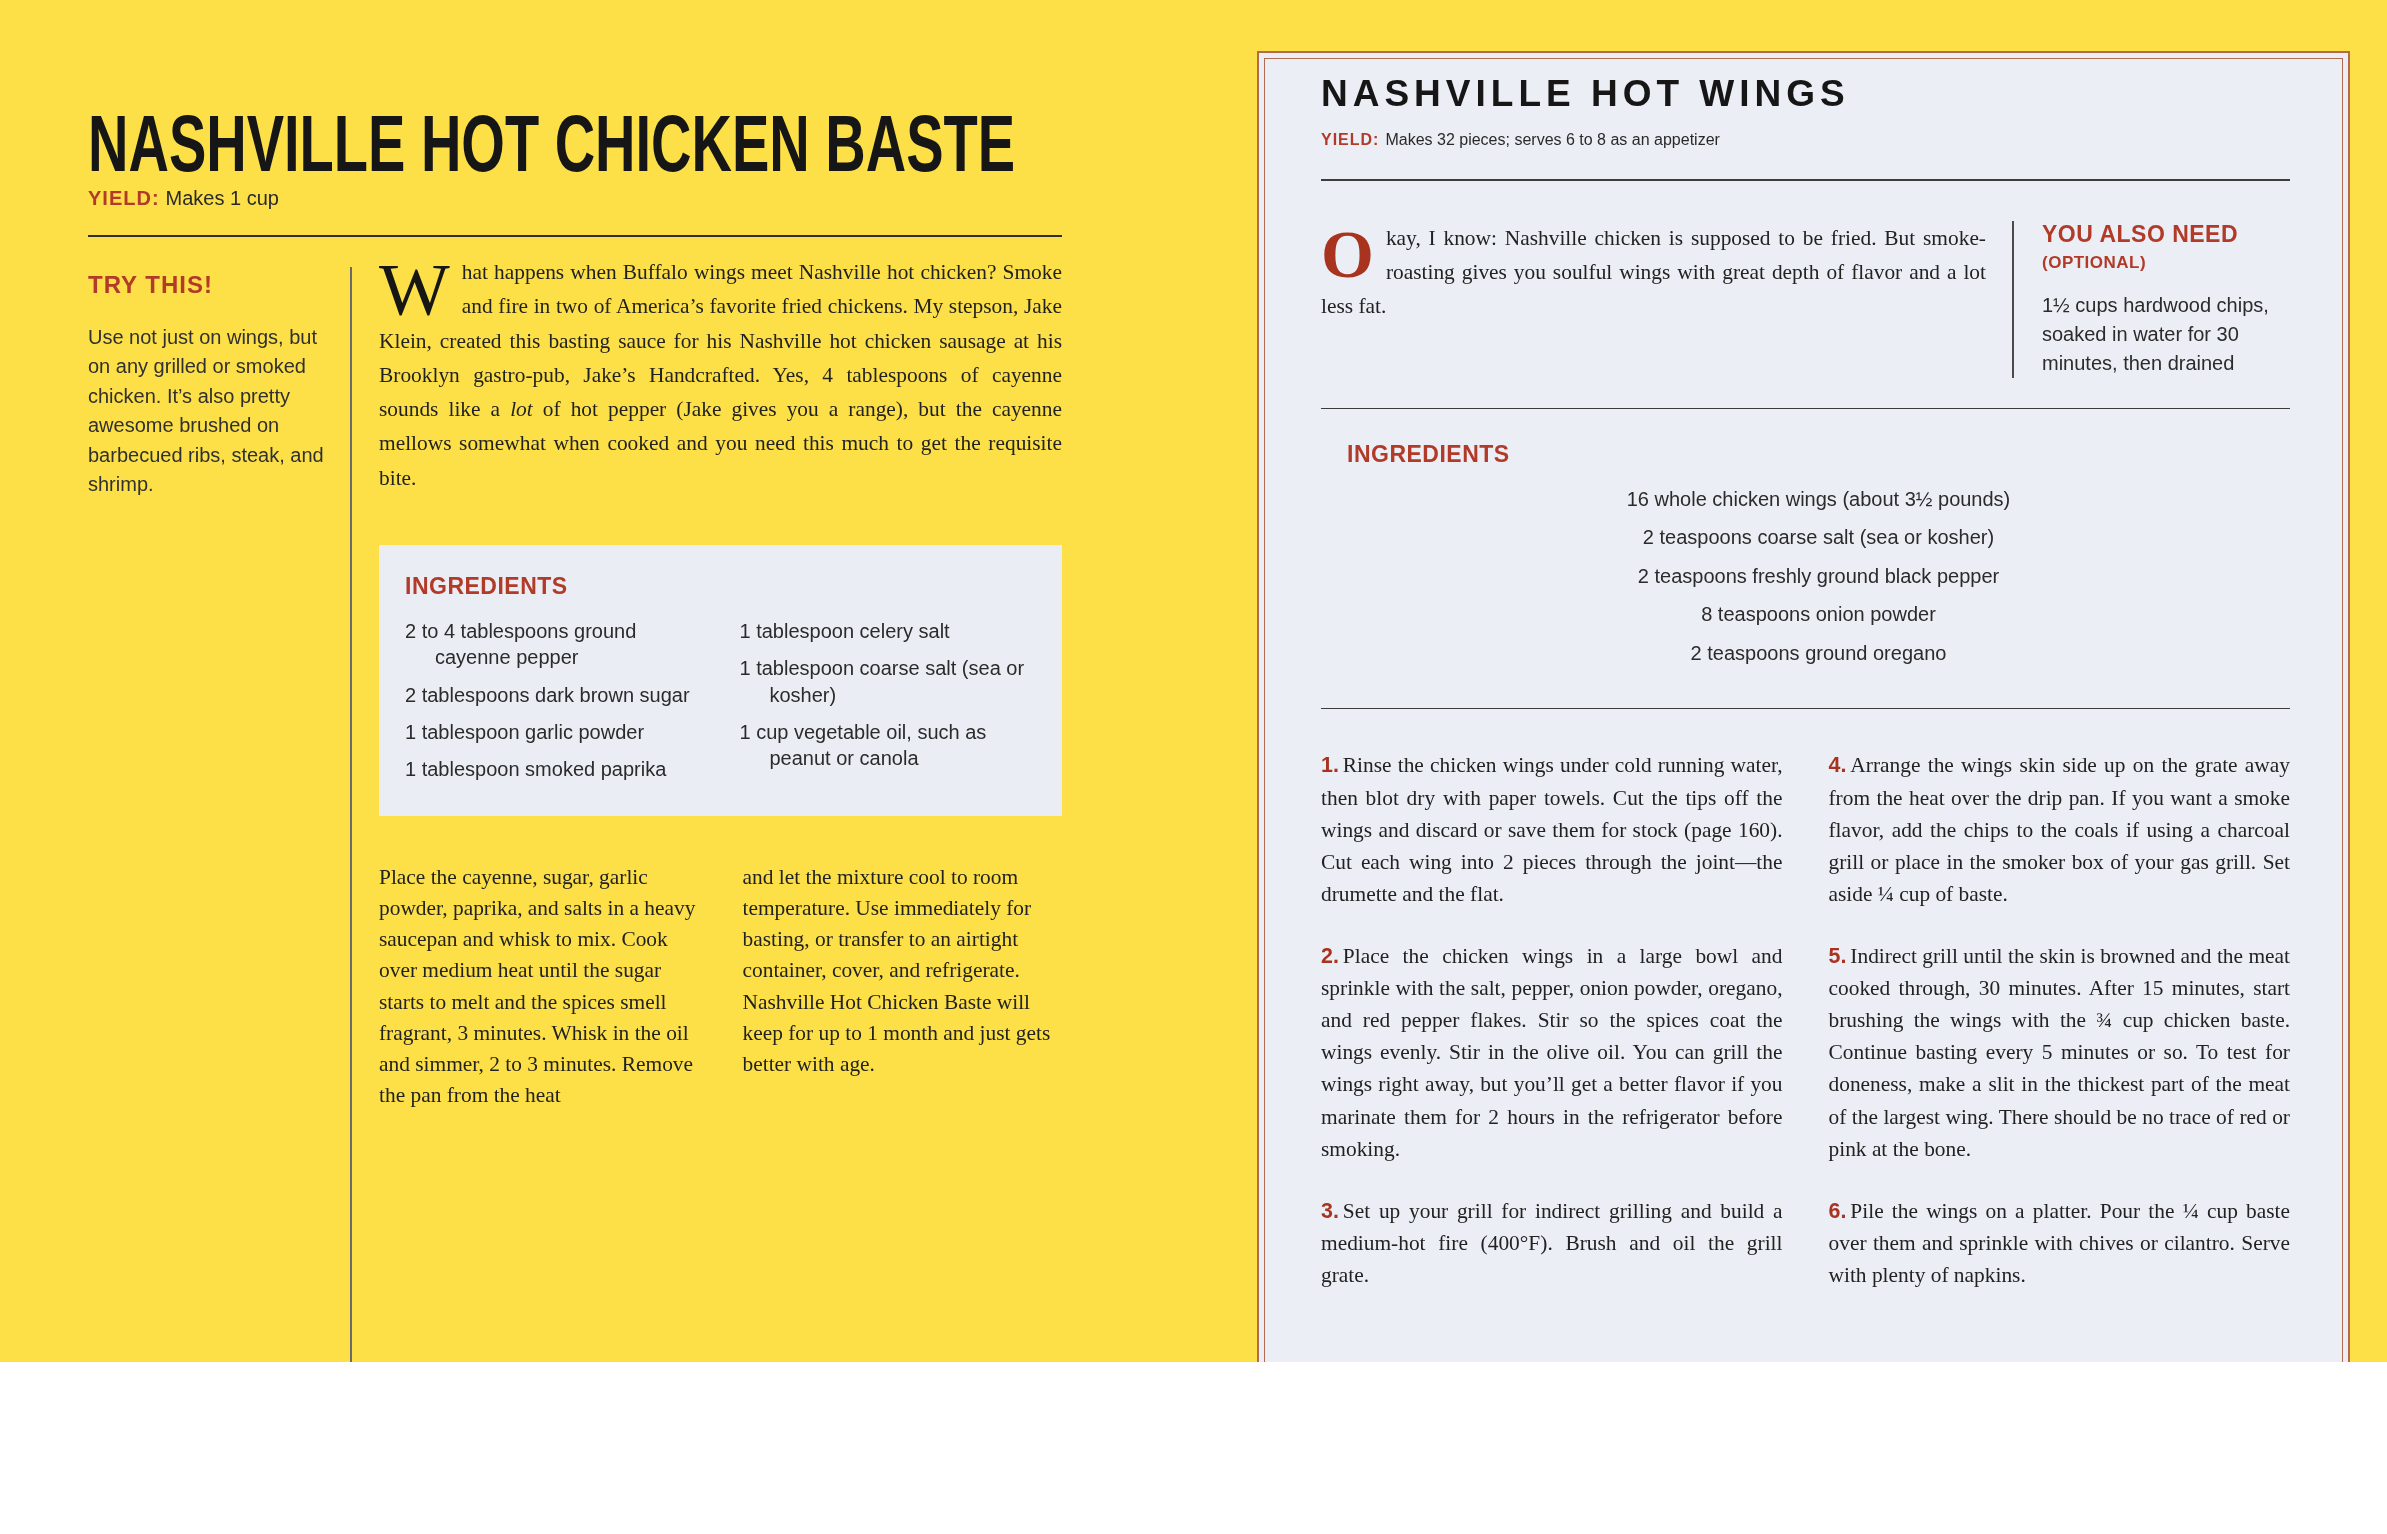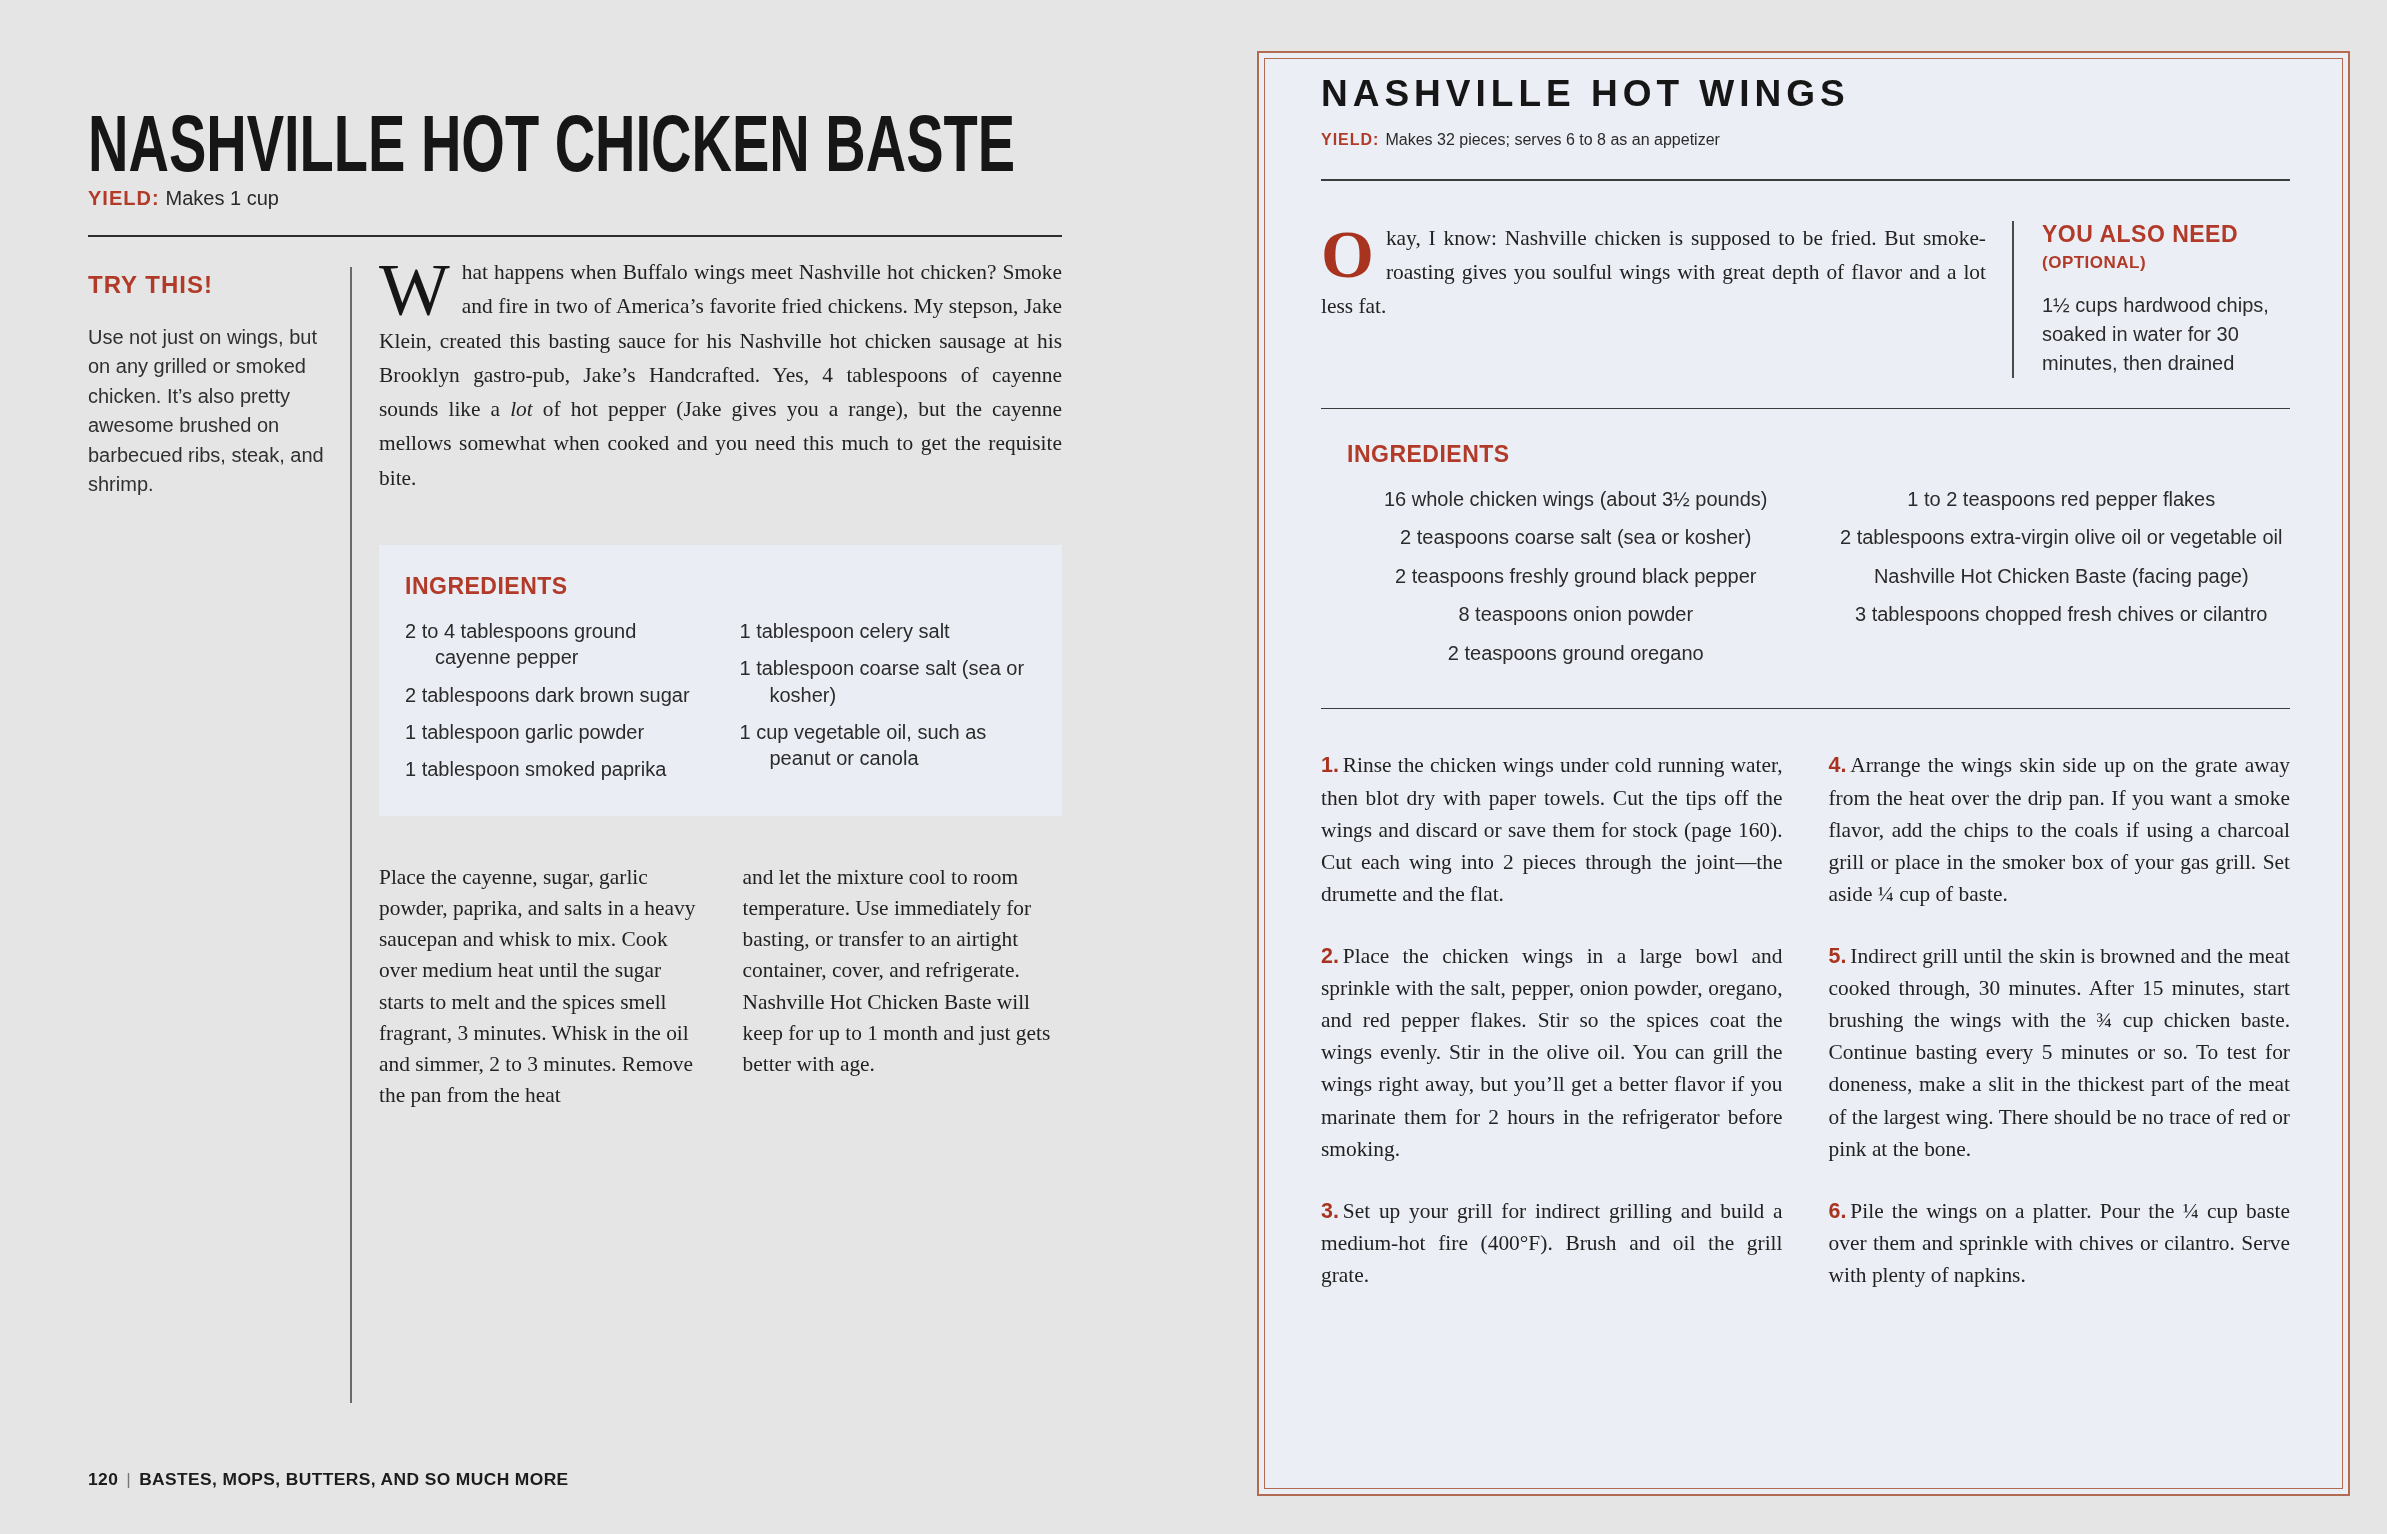--- a/index.html
+++ b/index.html
@@ -1,18 +1,18 @@
 <!DOCTYPE html>
 <html><head>
 <meta charset="utf-8">
 <style>
   * { margin:0; padding:0; box-sizing:border-box; }
   html,body { background:#ffffff; }
   body { font-family:"Liberation Serif", serif; color:#1f1f1f; }
-  .spread { position:relative; width:2387px; height:1534px; background:#e5e5e5; overflow:hidden; }
+  .spread { position:relative; width:2387px; height:1362px; background:#fde047; overflow:hidden; }
 
   
   .lp-title {
     position:absolute; left:88px; top:98px;
     font-family:"Liberation Sans", sans-serif; font-weight:bold;
     font-size:80px; color:#161616; white-space:nowrap;
     transform:scaleX(0.70); transform-origin:left top; letter-spacing:0px;
   }
   .lp-yield {
     position:absolute; left:88px; top:187px;
@@ -187,26 +187,20 @@
       <div class="rp-ing">
         <h3 class="ing-heading">INGREDIENTS</h3>
         <div class="ing-cols">
           <ul class="ing-col">
             <li>16 whole chicken wings (about 3½ pounds)</li>
             <li>2 teaspoons coarse salt (sea or kosher)</li>
             <li>2 teaspoons freshly ground black pepper</li>
             <li>8 teaspoons onion powder</li>
             <li>2 teaspoons ground oregano</li>
           </ul>
-          <ul class="ing-col">
-            <li>1 to 2 teaspoons red pepper flakes</li>
-            <li>2 tablespoons extra-virgin olive oil or vegetable oil</li>
-            <li>Nashville Hot Chicken Baste (facing page)</li>
-            <li>3 tablespoons chopped fresh chives or cilantro</li>
-          </ul>
         </div>
       </div>
 
       <div class="rp-rule"></div>
 
       <div class="rp-steps">
         <div class="steps-col">
           <p class="step"><span class="step-num">1.</span><span>Rinse the chicken wings under cold running water, then blot dry with paper towels. Cut the tips off the wings and discard or save them for stock (page 160). Cut each wing into 2 pieces through the joint—the drumette and the flat.</span></p>
           <p class="step"><span class="step-num">2.</span><span>Place the chicken wings in a large bowl and sprinkle with the salt, pepper, onion powder, oregano, and red pepper flakes. Stir so the spices coat the wings evenly. Stir in the olive oil. You can grill the wings right away, but you’ll get a better flavor if you marinate them for 2 hours in the refrigerator before smoking.</span></p>
           <p class="step"><span class="step-num">3.</span><span>Set up your grill for indirect grilling and build a medium-hot fire (400°F). Brush and oil the grill grate.</span></p>

